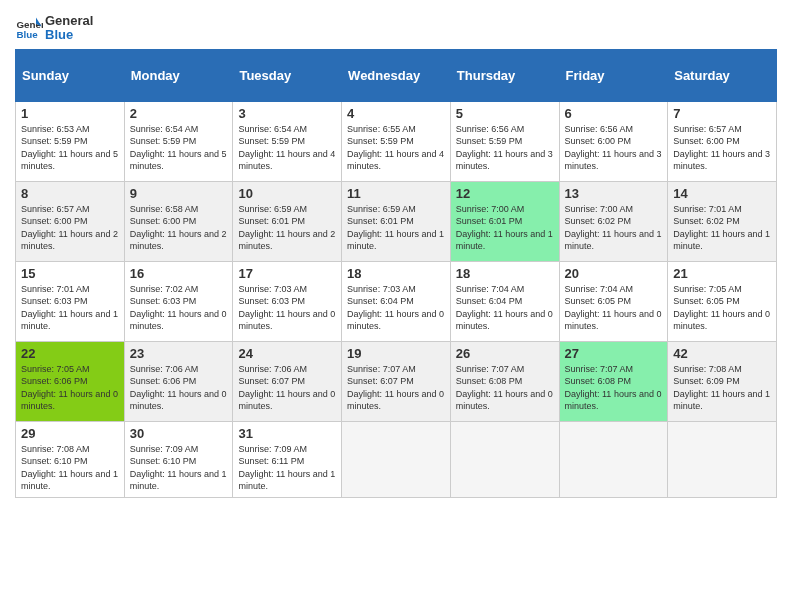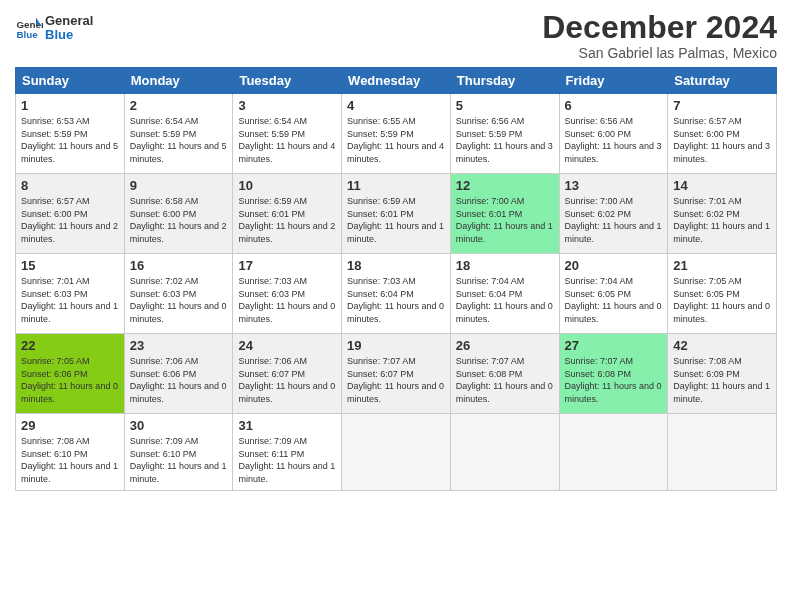--- a/index.html
+++ b/index.html
@@ -47,21 +47,21 @@
     }
     .calendar {
       width: 100%;
       border-collapse: collapse;
       table-layout: fixed;
     }
     .calendar th {
       background: #2a6db5;
       color: #fff;
       text-align: left;
-      padding: 5px 6px;
+      padding: 18px 6px;
       font-size: 13px;
       font-weight: bold;
       border: 1px solid #2a6db5;
     }
     .calendar td {
       border: 1px solid #ccc;
       vertical-align: top;
       padding: 4px 5px;
       font-size: 9.5px;
       color: #333;
@@ -95,24 +95,20 @@
       <svg class="logo-icon" viewBox="0 0 40 40">
         <text x="2" y="20" font-size="14" font-weight="bold" fill="#333" font-family="Arial">General</text>
         <text x="2" y="34" font-size="14" font-weight="bold" fill="#1a6ebf" font-family="Arial">Blue</text>
         <polygon points="30,5 38,18 30,14" fill="#1a6ebf"></polygon>
       </svg>
       <div>
         <div style="font-size:13px;font-weight:bold;color:#333;line-height:1.1;">General</div>
         <div style="font-size:13px;font-weight:bold;color:#1a6ebf;line-height:1.1;">Blue</div>
       </div>
     </div>
-    <div class="title-area">
-      <div class="month-title">December 2024</div>
-      <div class="location">San Gabriel las Palmas, Mexico</div>
-    </div>
   </div>
 
   <table class="calendar">
     <thead>
       <tr>
         <th>Sunday</th>
         <th>Monday</th>
         <th>Tuesday</th>
         <th>Wednesday</th>
         <th>Thursday</th>

